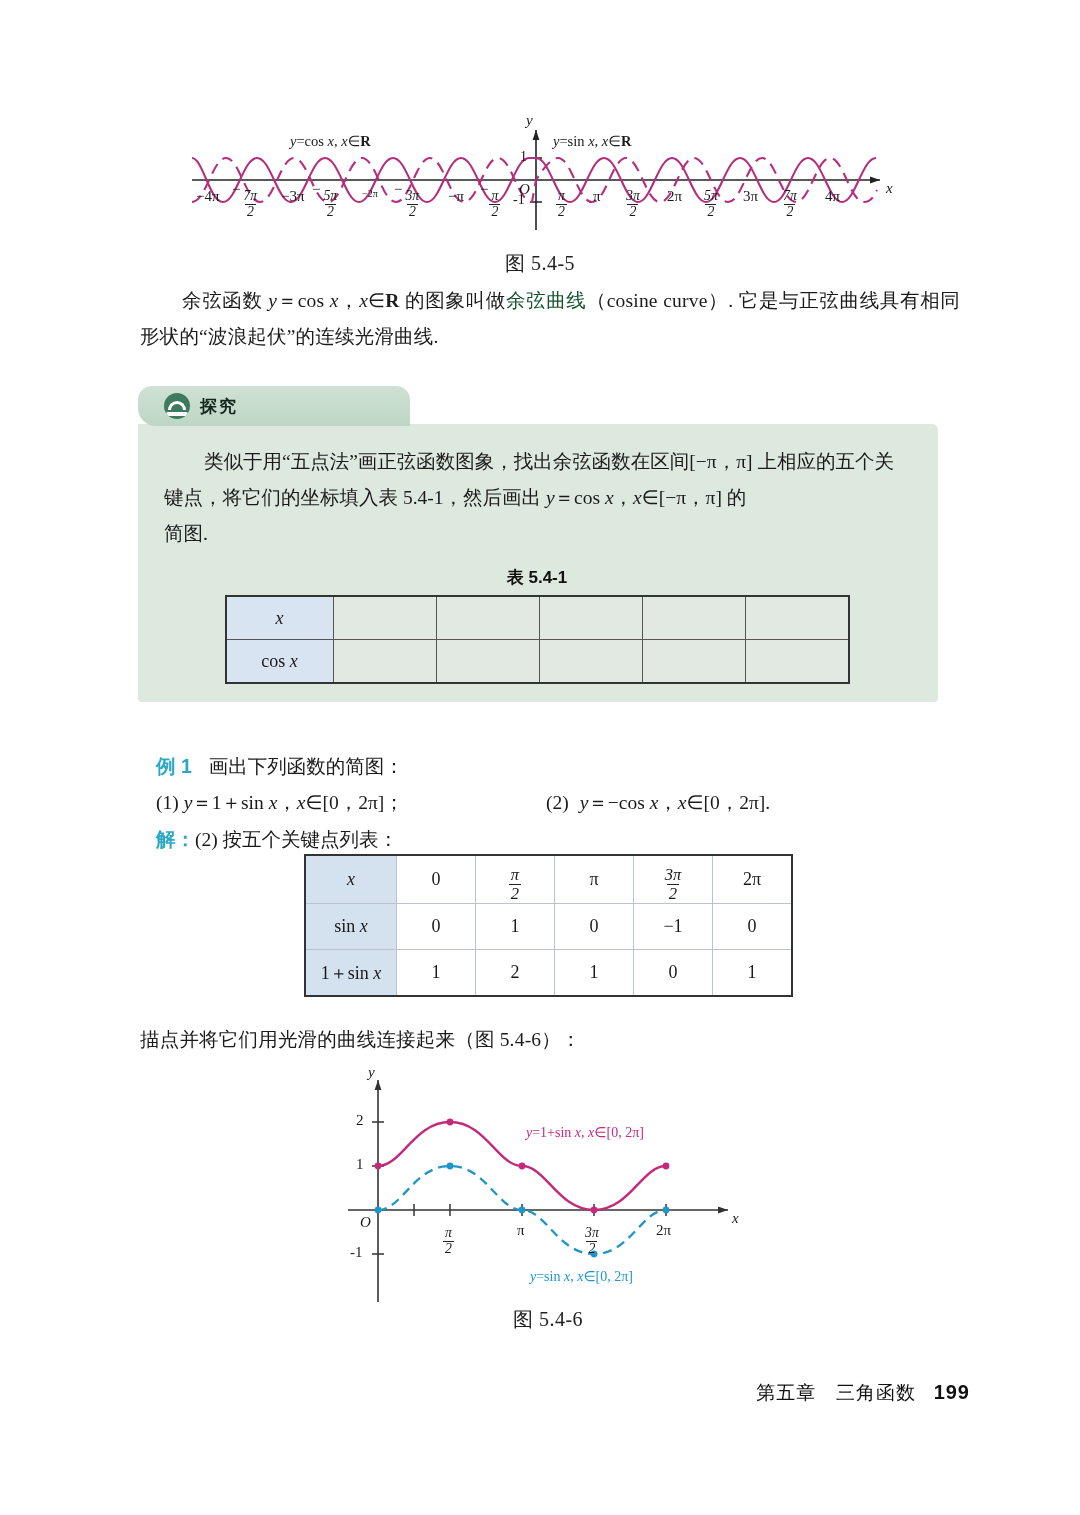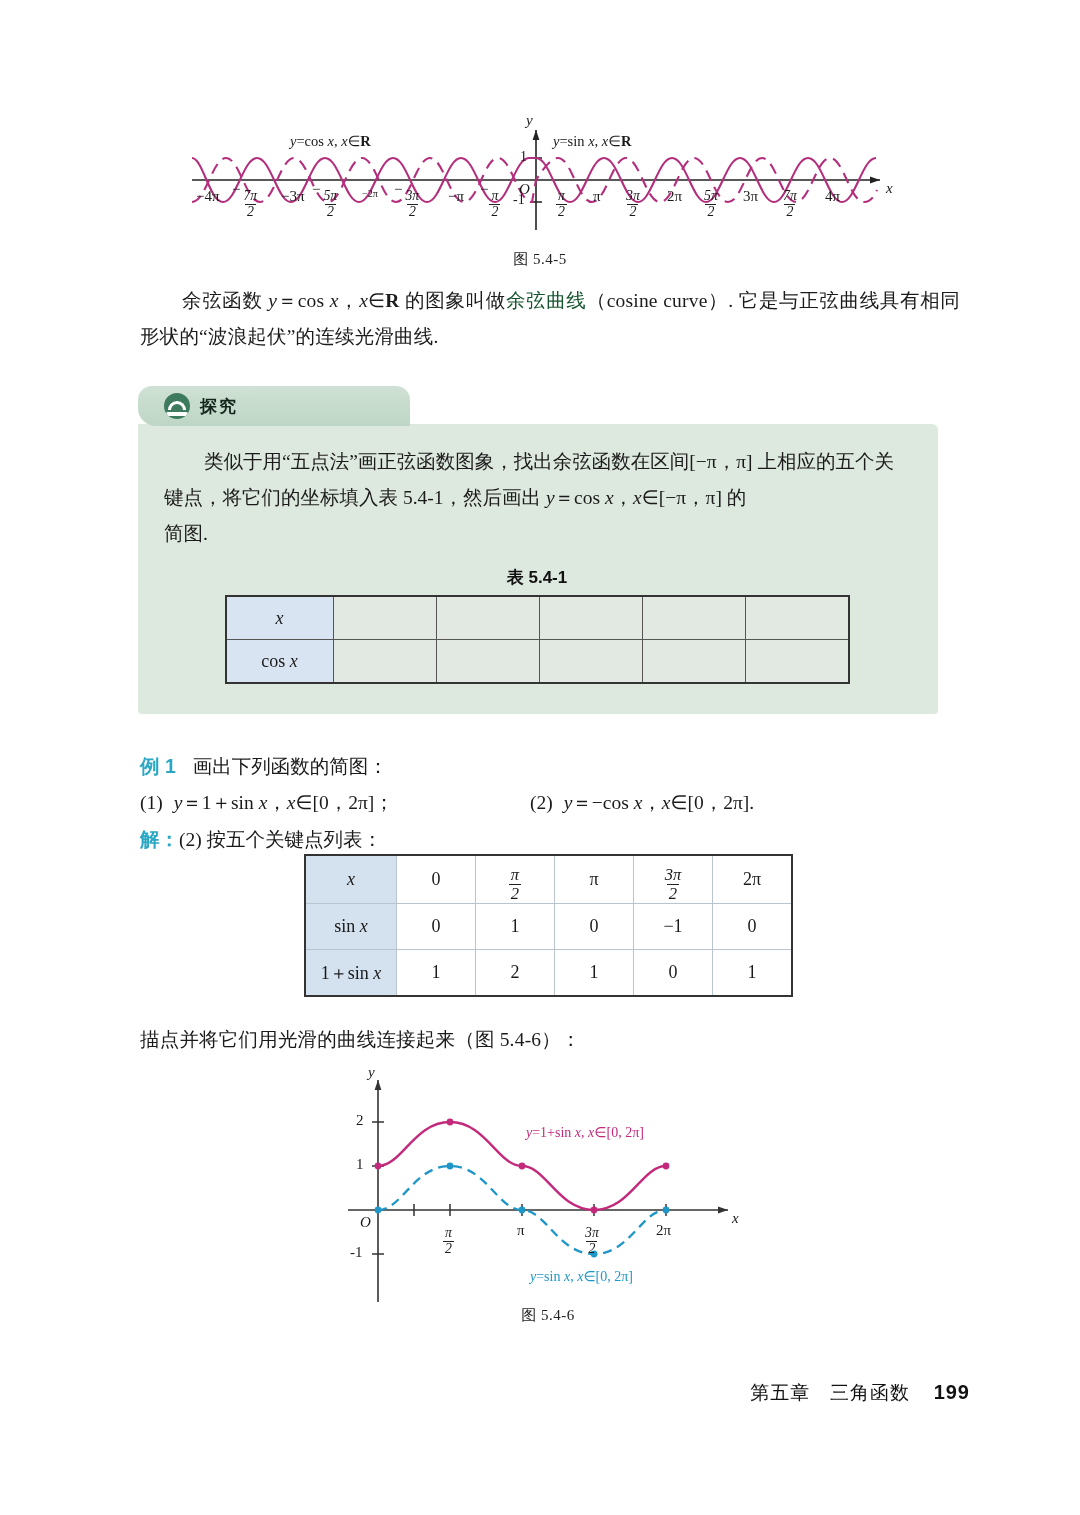--- a/index.html
+++ b/index.html
@@ -24,21 +24,21 @@
     line-height: 1.05; font-size: 0.92em;
     margin: 0 1px;
     font-style: italic;
   }
   .frac .num { padding: 0 2px; }
   .frac .den { border-top: 1px solid #222; padding: 0 2px; }
 
   
   .fig545 { position: absolute; left: 180px; top: 118px; width: 730px; height: 120px; }
   .fig545 svg { display: block; }
-  .cap { text-align: center; font-size: 15px; letter-spacing: .5px; color: #222; }
+  .cap { text-align: center; font-size: 20px; letter-spacing: .5px; color: #222; }
   .cap545 { position: absolute; left: 0; top: 250px; width: 1080px; }
 
   
   .para {
     position: absolute; font-size: 19.5px; line-height: 36px;
     color: #1b1b1b; letter-spacing: .2px;
   }
   .p1 { left: 140px; top: 283px; width: 820px; text-align: justify; }
   .hl { color: #14532d; }
 
@@ -67,42 +67,42 @@
     content: ""; position: absolute;
     left: 2px; bottom: 3px; width: 22px; height: 4px;
     background: #ffffff; border-radius: 2px;
   }
   .explore-title {
     font-family: "Liberation Sans", sans-serif;
     font-size: 17px; font-weight: 700; color: #14261c; letter-spacing: 2px;
   }
   .explore-body {
     background: #dde8de; border-radius: 0 6px 4px 4px;
-    padding: 20px 28px 30px 26px; box-sizing: border-box;
+    padding: 20px 28px 18px 26px; box-sizing: border-box;
     width: 800px; margin-top: -2px; position: relative; z-index: 1;
     min-height: 246px;
   }
   .explore-text { font-size: 19.5px; line-height: 36px; color: #1b1b1b; }
 
   
   .tbl-cap {
     text-align: center; font-family: "Liberation Sans", sans-serif;
     font-weight: 700; font-size: 17px; margin: 14px 0 6px 0; color: #111;
   }
   table.grid { border-collapse: collapse; margin: 0 auto; }
   table.grid td {
     border: 1px solid #555; height: 40px;
     text-align: center; font-size: 18px; color: #1b1b1b;
   }
   table.t541 { border: 2px solid #333; }
   table.t541 td { width: 100px; background: #e2e9e3; }
   table.t541 td.hd { width: 104px; background: #d9e4f2; }
 
   
-  .ex { position: absolute; left: 140px; top: 748px; width: 820px; }
+  .ex { position: absolute; left: 156px; top: 748px; width: 820px; }
   .ex-line { font-size: 19.5px; line-height: 36px; }
   .ex-tag { color: #2aa7c4; font-family: "Liberation Sans", sans-serif; font-weight: 700; }
   .row2 { display: flex; }
   .row2 .c1 { width: 390px; }
 
   
   .t-sin-wrap { position: absolute; left: 304px; top: 854px; }
   table.tsin { border: 2px solid #333; border-collapse: collapse; background: #fff; }
   table.tsin td {
     border: 1px solid #b9c4cf; height: 43px; width: 76px;
@@ -115,21 +115,21 @@
   
   .fig546 { position: absolute; left: 330px; top: 1062px; width: 420px; height: 248px; }
   .cap546 { position: absolute; left: 8px; top: 1306px; width: 1080px; }
 
   
   .footer {
     position: absolute; right: 110px; top: 1380px;
     font-size: 19px; color: #111; letter-spacing: 1px;
     font-family: "Liberation Serif", serif;
   }
-  .footer .pg { font-family: "Liberation Sans", sans-serif; font-weight: 700; font-size: 20px; margin-left: 18px; }
+  .footer .pg { font-family: "Liberation Sans", sans-serif; font-weight: 700; font-size: 20px; margin-left: 12px; }
 </style>
 </head>
 <body>
 
 <div class="page">
 
   <div class="fig545">
     <svg width="730" height="120" viewBox="0 0 730 120" xmlns="http://www.w3.org/2000/svg">
 
       <line x1="12" y1="62" x2="700" y2="62" stroke="#222" stroke-width="1.6"></line>
@@ -264,21 +264,21 @@
   </div>
 
   <div class="ex">
     <div class="ex-line">
       <span class="ex-tag">例 1</span>
       <span style="margin-left:12px;">画出下列函数的简图：</span>
     </div>
     <div class="ex-line row2">
       <div class="c1">
         <span>(1)</span>
-        <span style="margin-left:6px;"><span class="mi">y</span><span class="mr">＝1＋sin </span><span class="mi">x</span><span class="mr">，</span><span class="mi">x</span><span class="mr">∈[0，2π]；</span></span>
+        <span style=""><span class="mi">y</span><span class="mr">＝1＋sin </span><span class="mi">x</span><span class="mr">，</span><span class="mi">x</span><span class="mr">∈[0，2π]；</span></span>
       </div>
       <div>
         <span>(2)</span>
         <span style="margin-left:6px;"><span class="mi">y</span><span class="mr">＝−cos </span><span class="mi">x</span><span class="mr">，</span><span class="mi">x</span><span class="mr">∈[0，2π].</span></span>
       </div>
     </div>
     <div class="ex-line">
       <span class="ex-tag">解：</span><span>(2) 按五个关键点列表：</span>
     </div>
   </div>

